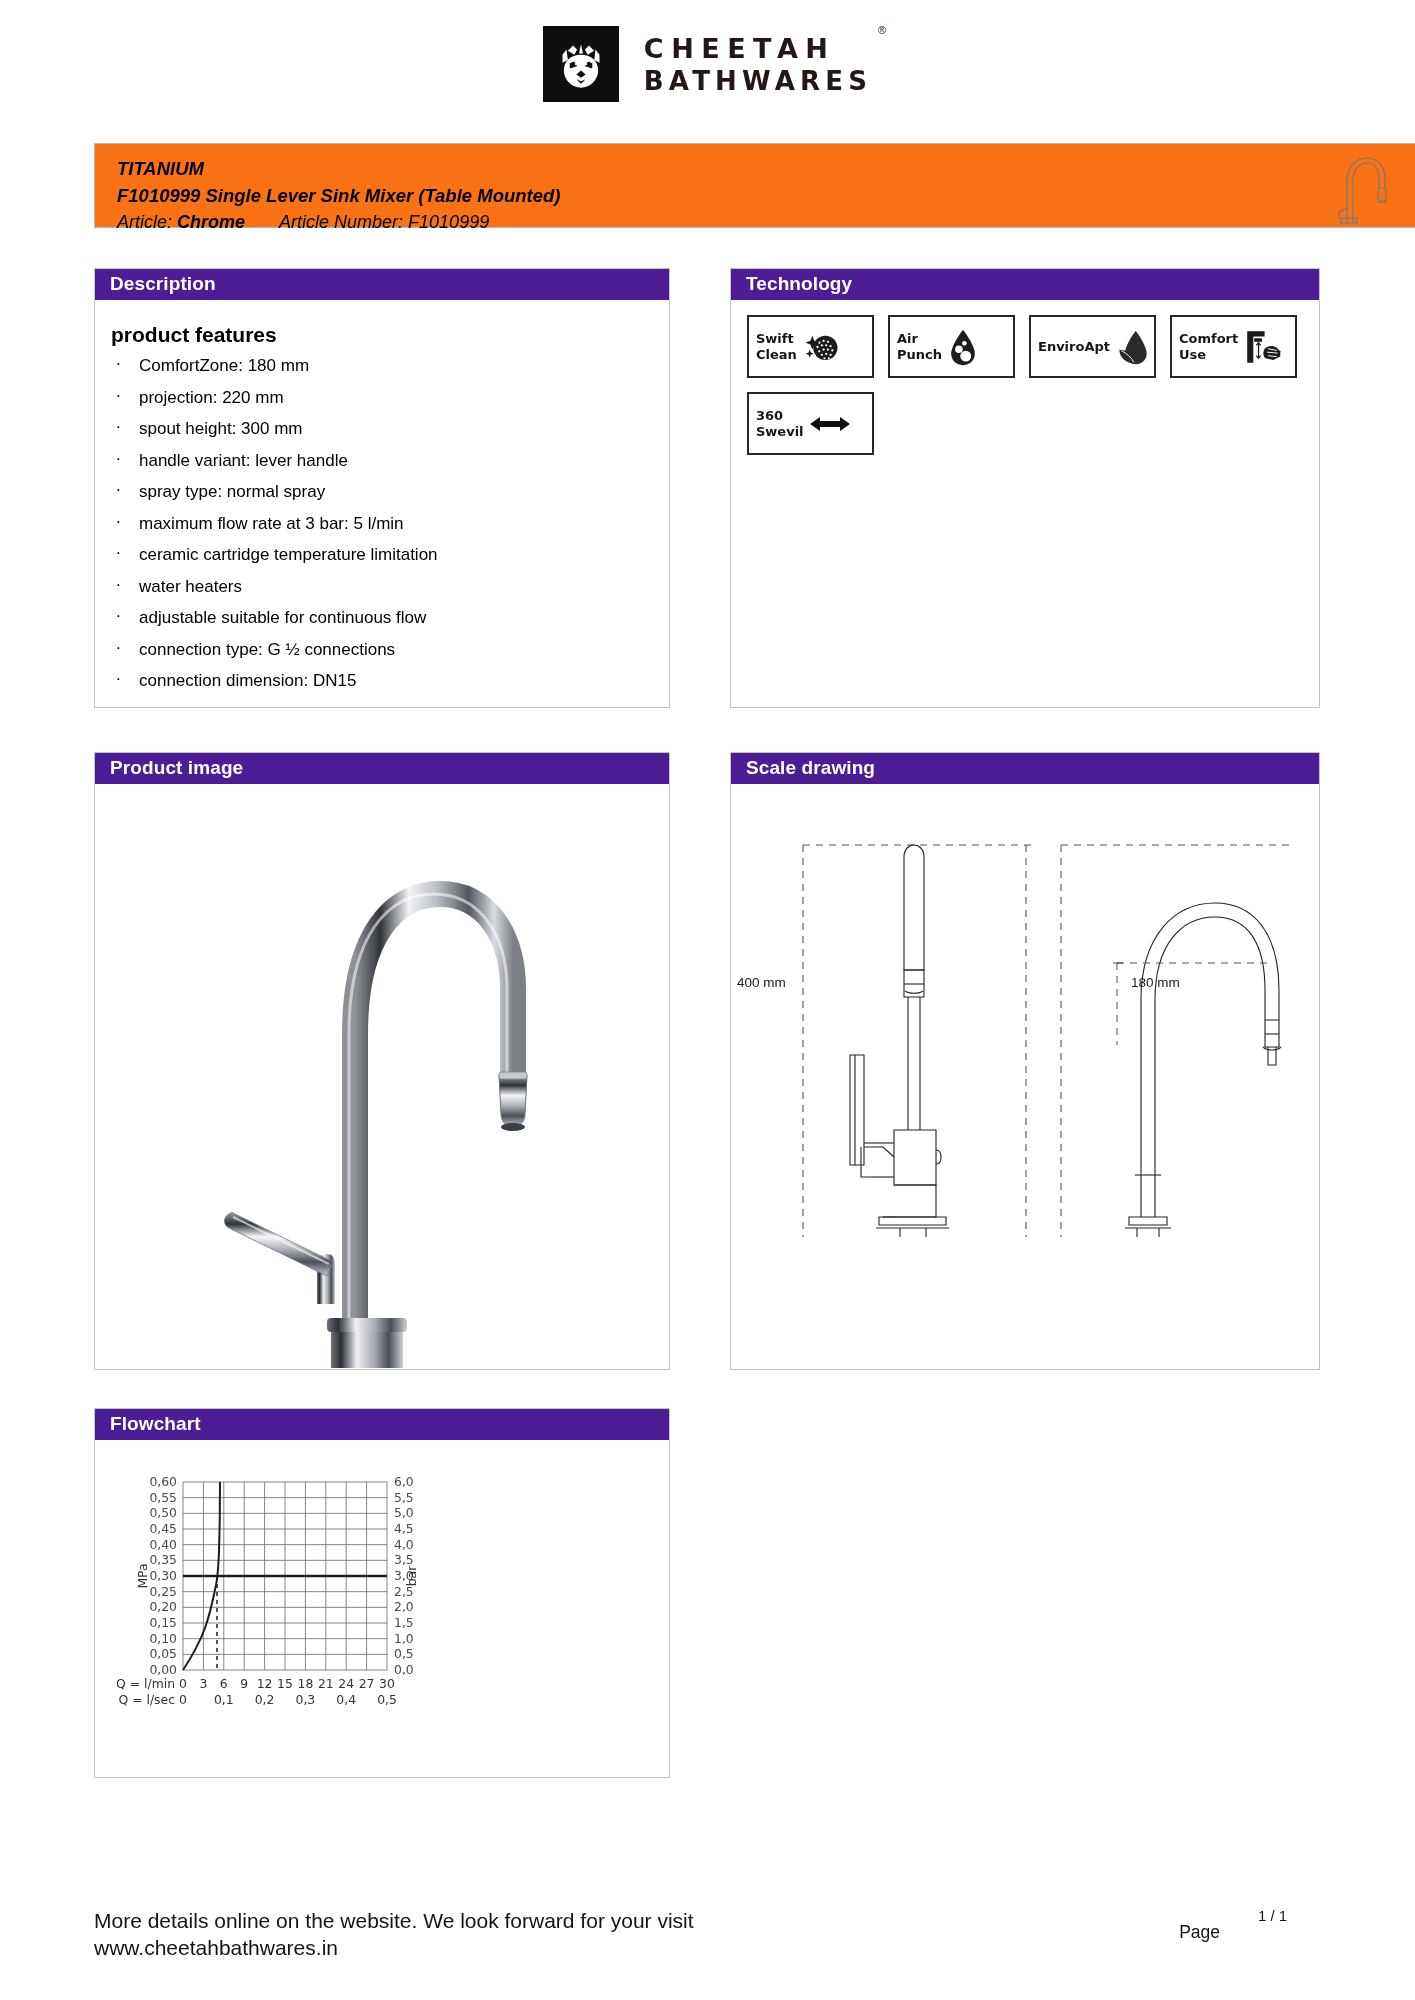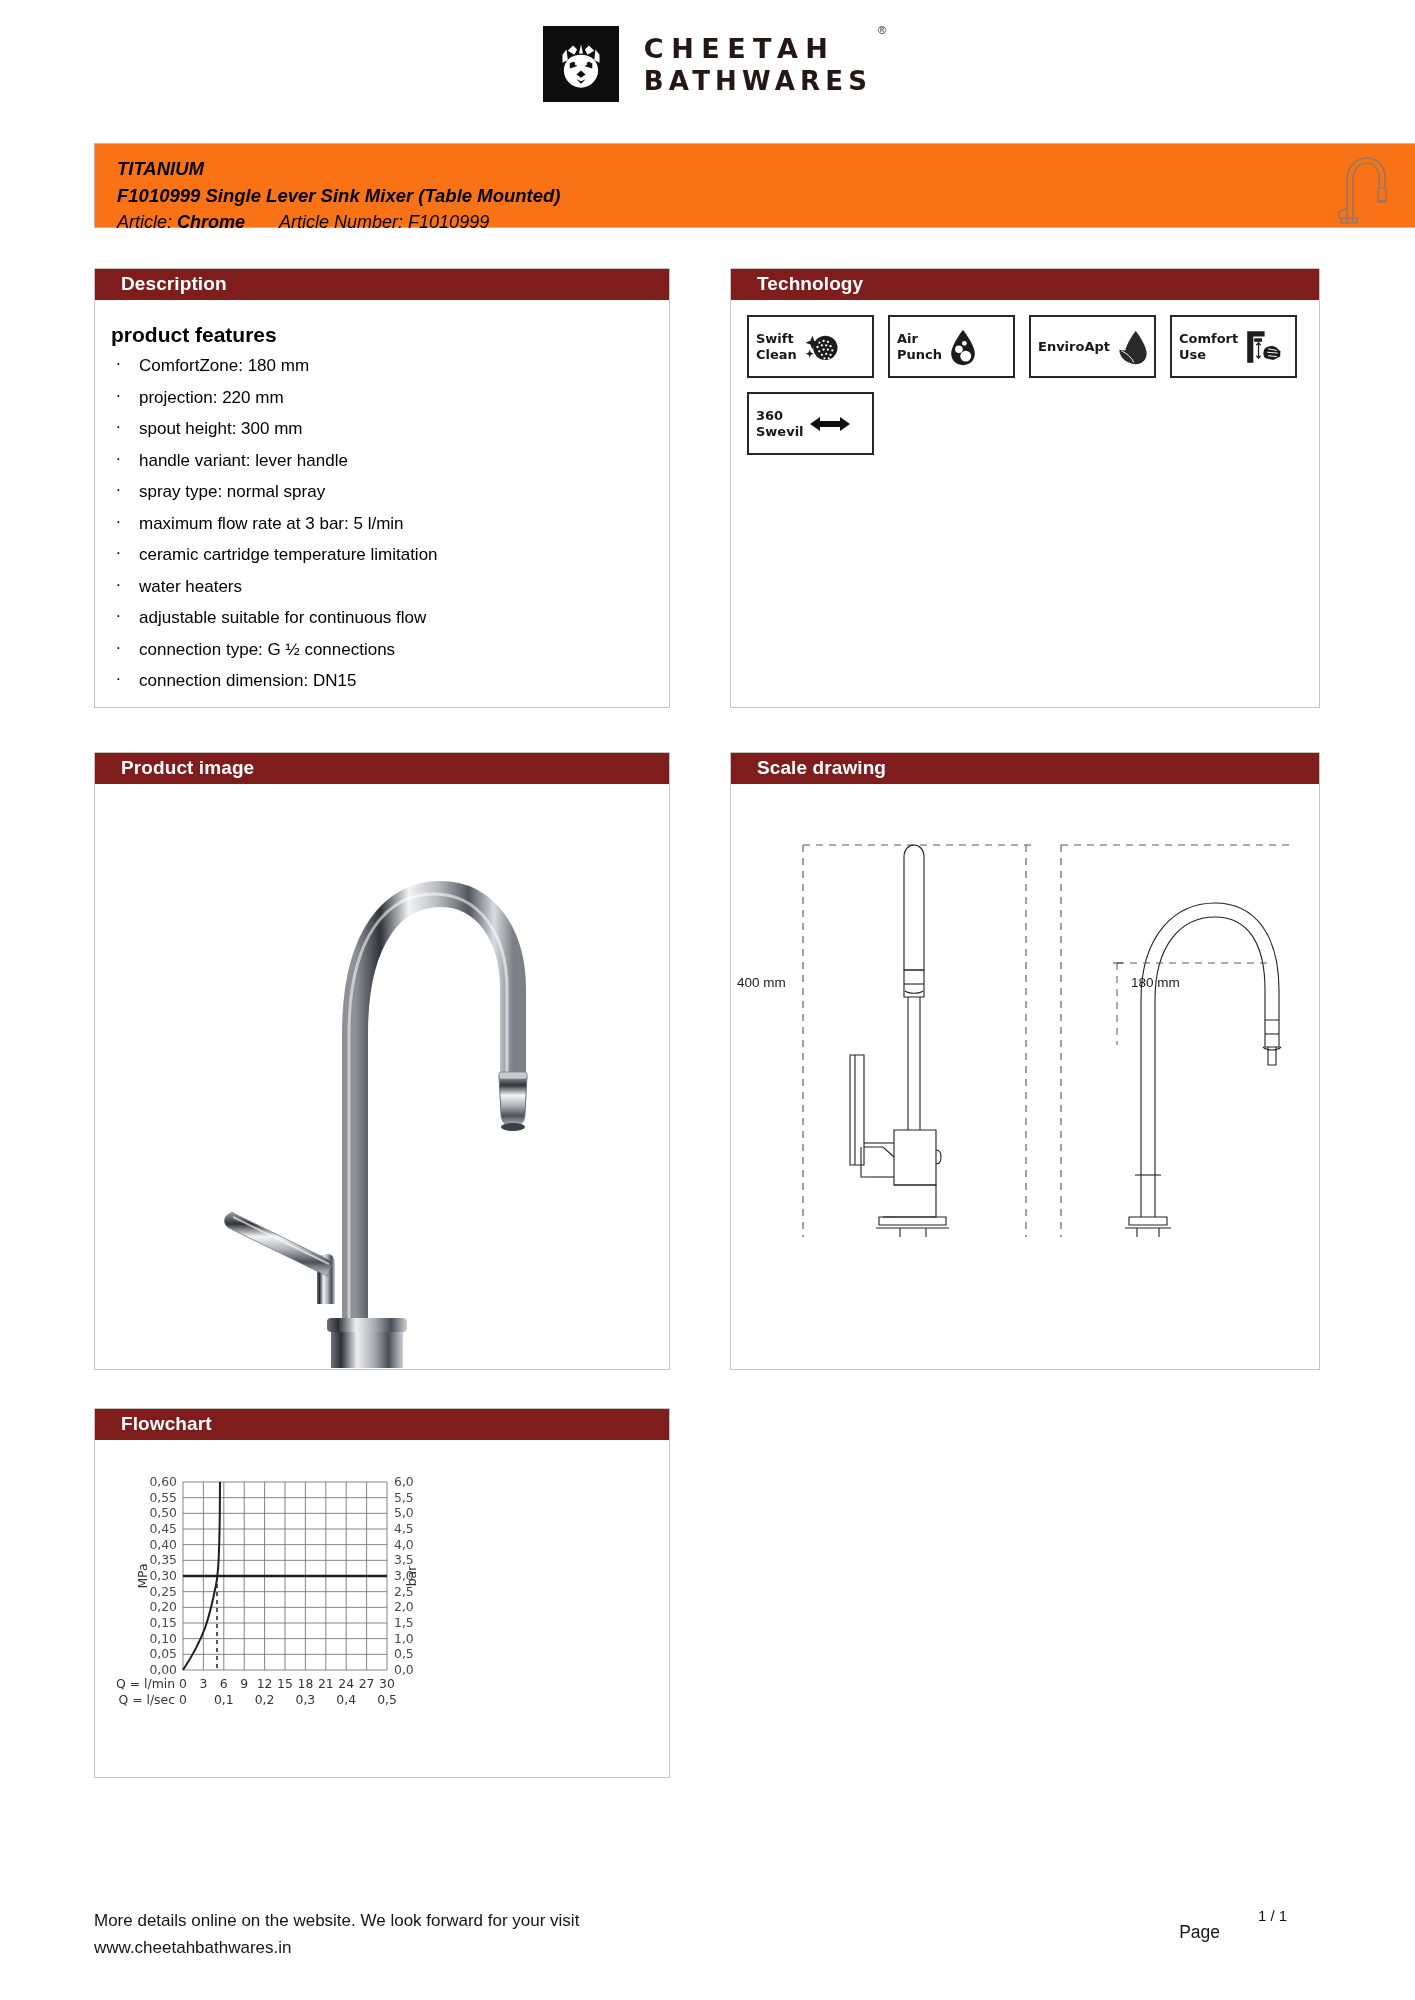--- a/index.html
+++ b/index.html
@@ -45,23 +45,23 @@
   .title-lines .t3 { font-size: 18px; line-height: 27px; }
   .title-lines .t3 b { font-weight: 700; }
   .title-lines .t3 .gap { display: inline-block; width: 34px; }
   .title-thumb {
     position: absolute; right: 28px; top: 6px; width: 100px; height: 76px;
   }
 
   
   .panel { position: absolute; border: 1px solid #c4c4c4; background: #fff; }
   .panel-head {
-    background: #7f1d1d; color: #ffffff;
+    background: #4c1d95; color: #ffffff;
     font-size: 19px; font-weight: 700;
-    padding: 4px 0 5px 26px;
+    padding: 4px 0 5px 15px;
     letter-spacing: .1px;
   }
   .panel-body { position: relative; overflow: hidden; }
 
   #desc-panel  { left: 94px;  top: 268px;  width: 576px; height: 440px; }
   #tech-panel  { left: 730px; top: 268px;  width: 590px; height: 440px; }
   #img-panel   { left: 94px;  top: 752px;  width: 576px; height: 618px; }
   #scale-panel { left: 730px; top: 752px;  width: 590px; height: 618px; }
   #flow-panel  { left: 94px;  top: 1408px; width: 576px; height: 370px; }
 
@@ -107,21 +107,21 @@
   .axtext {
     font-family: "DejaVu Sans", sans-serif;
     font-size: 12.4px; fill: #4a4a4a;
   }
   .axtext.dark { fill: #333; }
 
   
   .footer { position: absolute; left: 94px; top: 1907px; width: 1230px; }
   .footer .f-left {
     position: absolute; left: 0; top: 0;
-    font-size: 17px; line-height: 27px; color: #141414;
+    font-size: 21px; line-height: 27px; color: #141414;
   }
   .footer .f-page {
     position: absolute; right: 104px; top: 15px; font-size: 17.5px; color: #141414;
   }
   .footer .f-num {
     position: absolute; right: 0; top: 0; width: 66px;
     text-align: left; font-size: 15px; color: #141414;
   }
 </style>
 </head>

